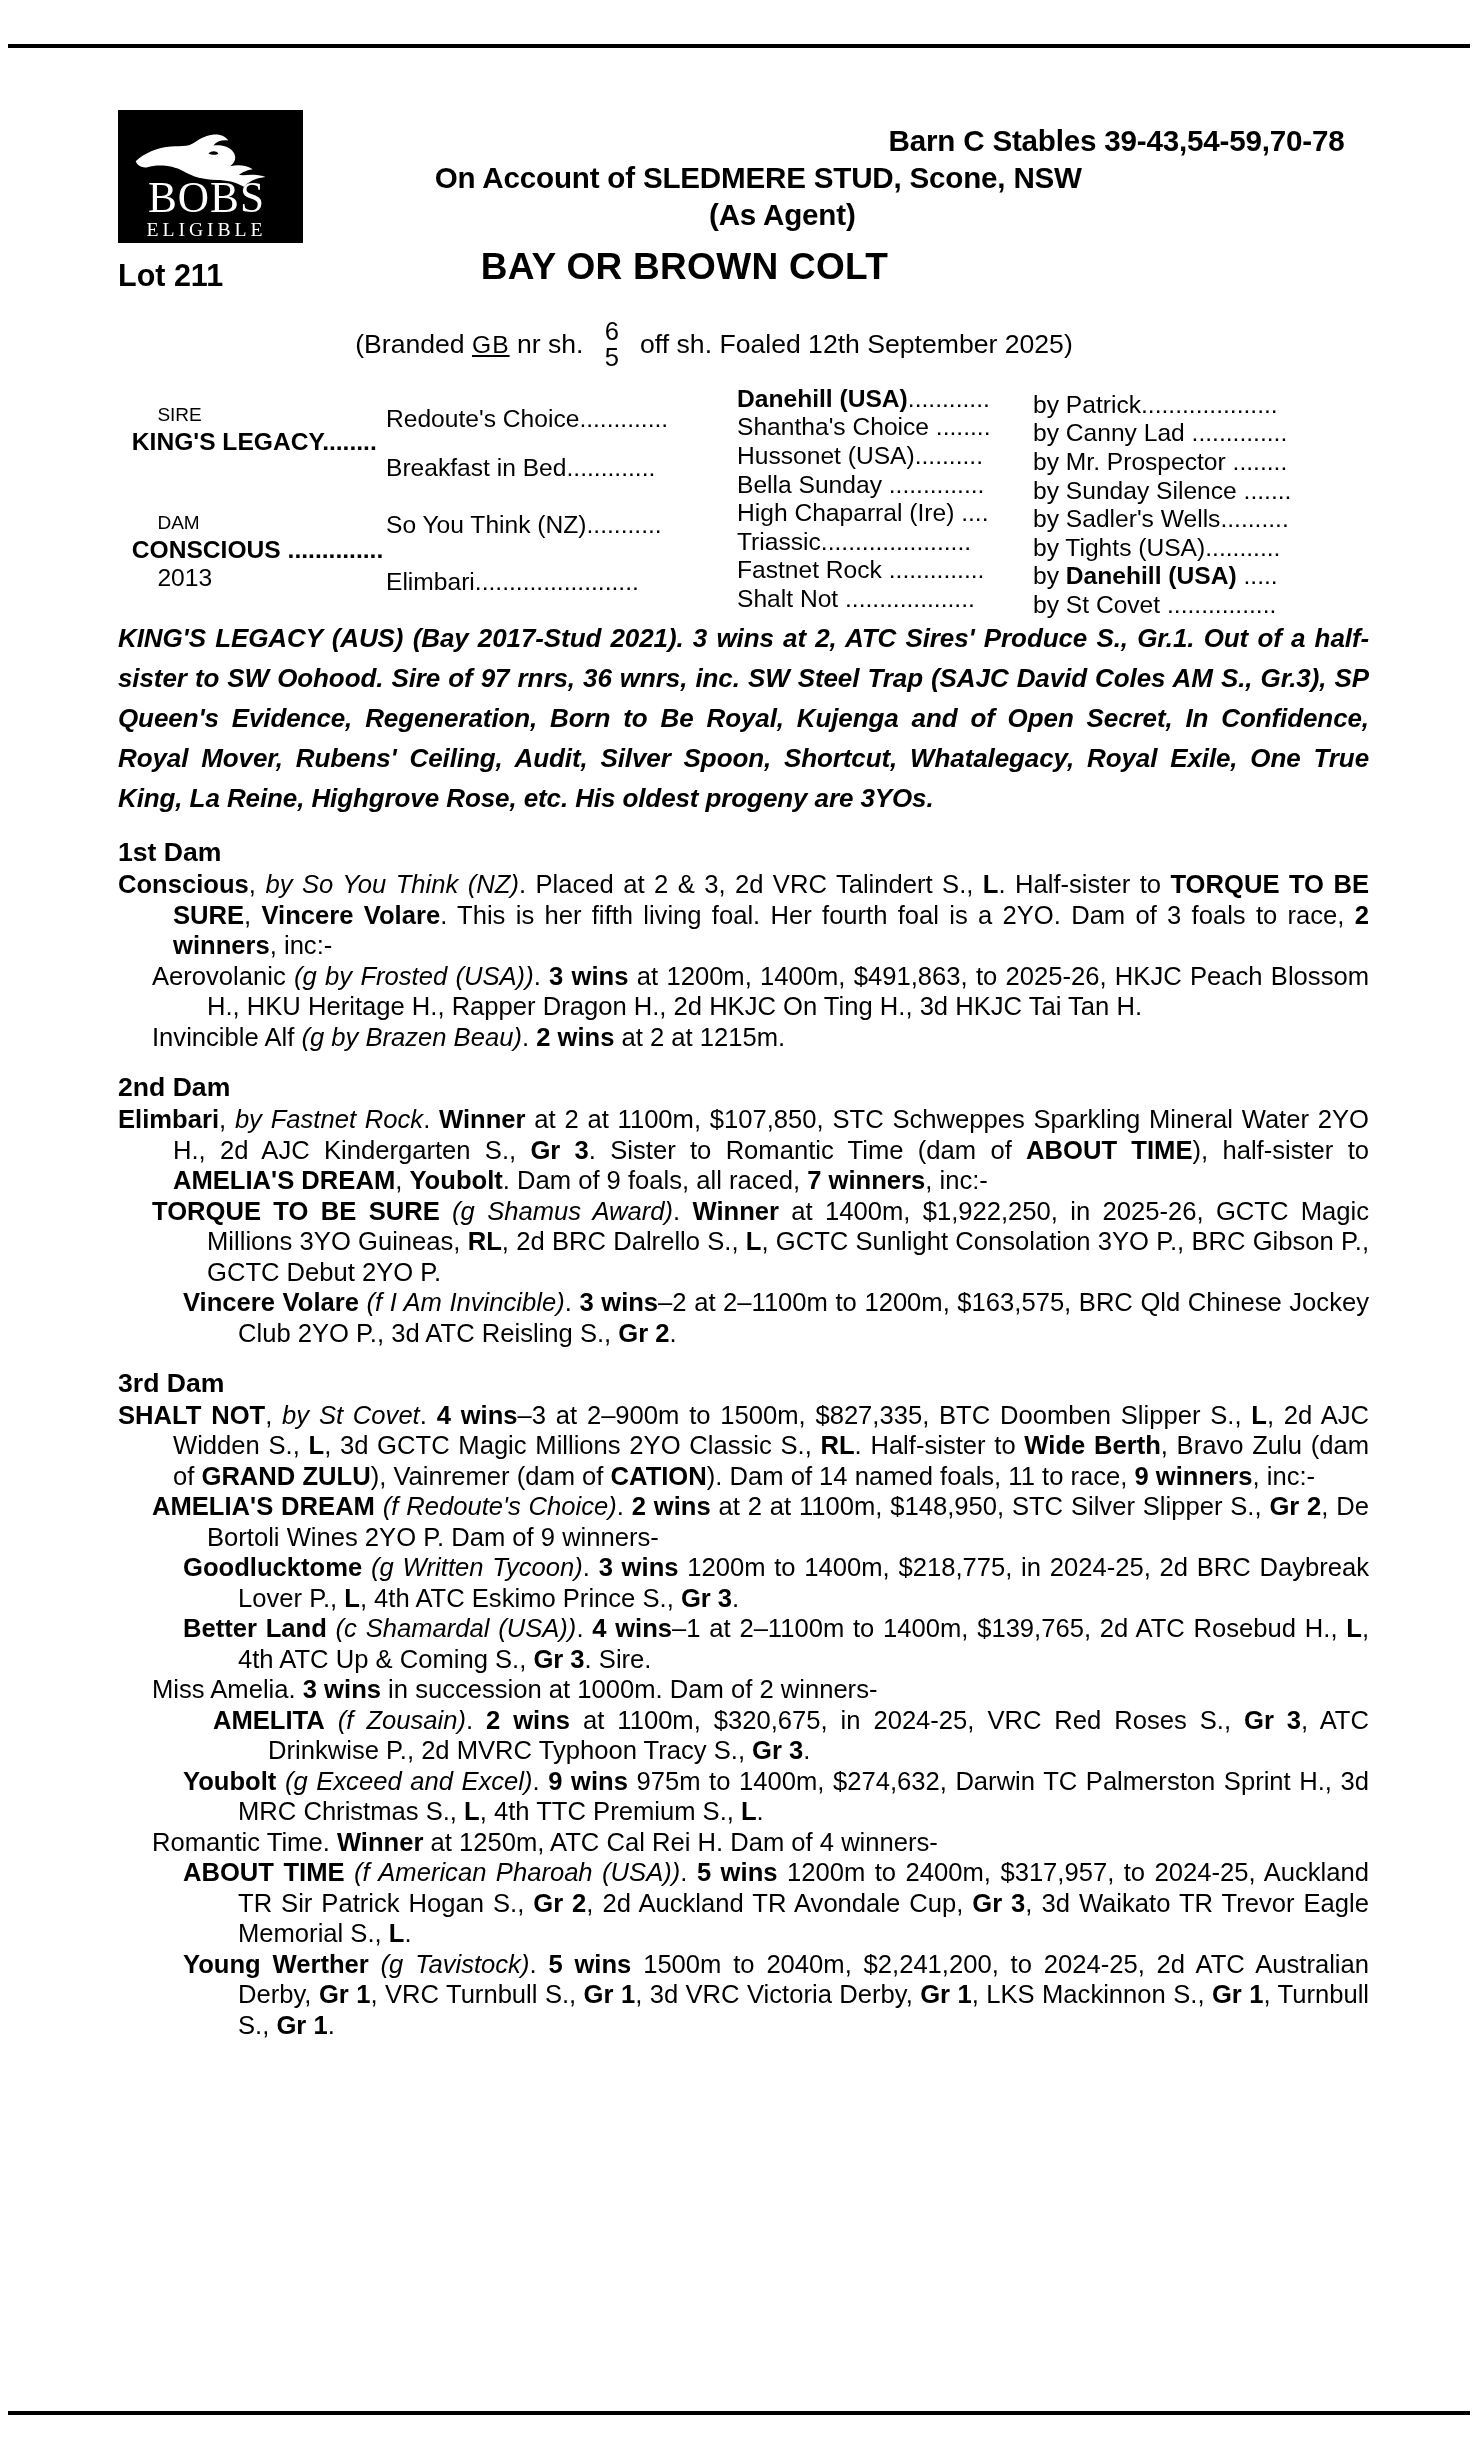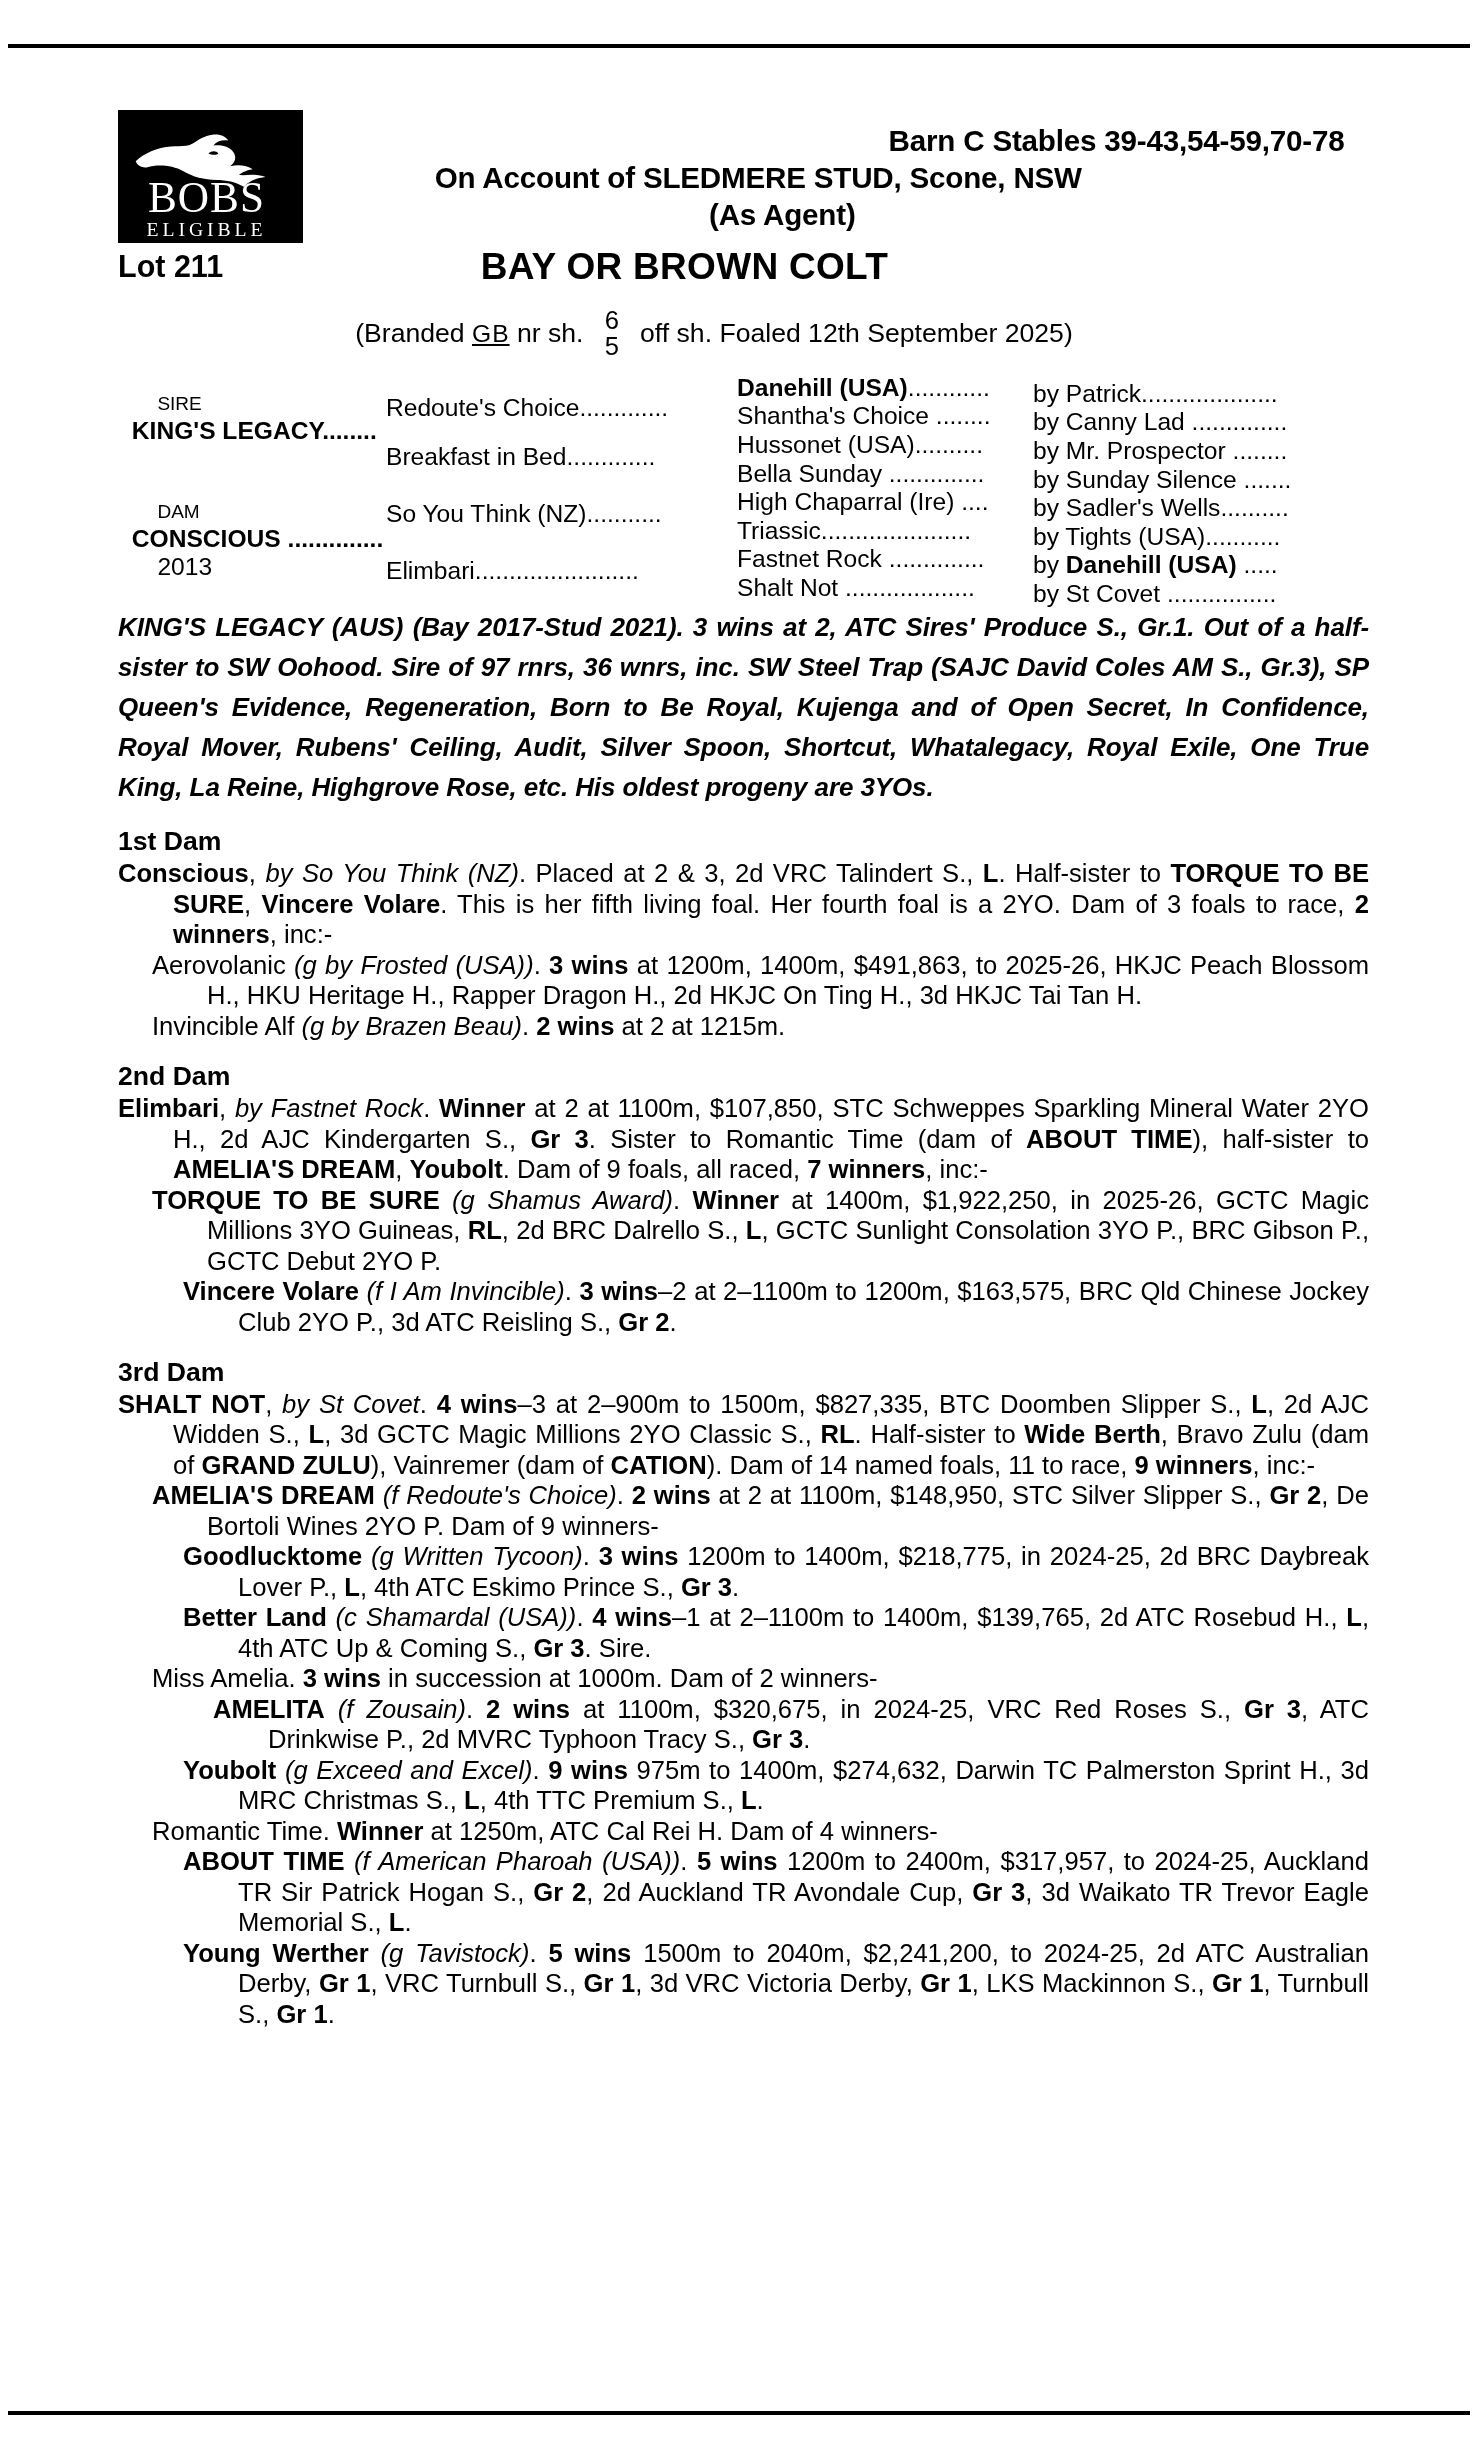--- a/index.html
+++ b/index.html
@@ -84,37 +84,37 @@
   .agent-line { text-align: center; padding-left: 29.6px; margin-left: 48px;}
 
   
   .lot-row {
     position: relative;
     height: 55px;
   }
   .lot-no {
     position: absolute;
     left: 0px;
-    top: 3px;
+    top: 12px;
     font-size: 30.5px;
     font-weight: bold;
   }
   .colt-title {
     text-align: center;
     font-size: 37px;
     font-weight: bold;
     letter-spacing: 0.3px;
     padding-right: 118px;
   }
 
   .branded-row {
     text-align: center;
     font-size: 26.6px;
     padding-right: 59px;
-    margin-top: 8px;
+    margin-top: 19px;
     height: 57px;
     white-space: nowrap;
   }
   .branded-row .brandglyph {
     text-decoration: underline;
     letter-spacing: 1px;
     font-size: 24.6px;
   }
   .stackfrac {
     display: inline-block;

